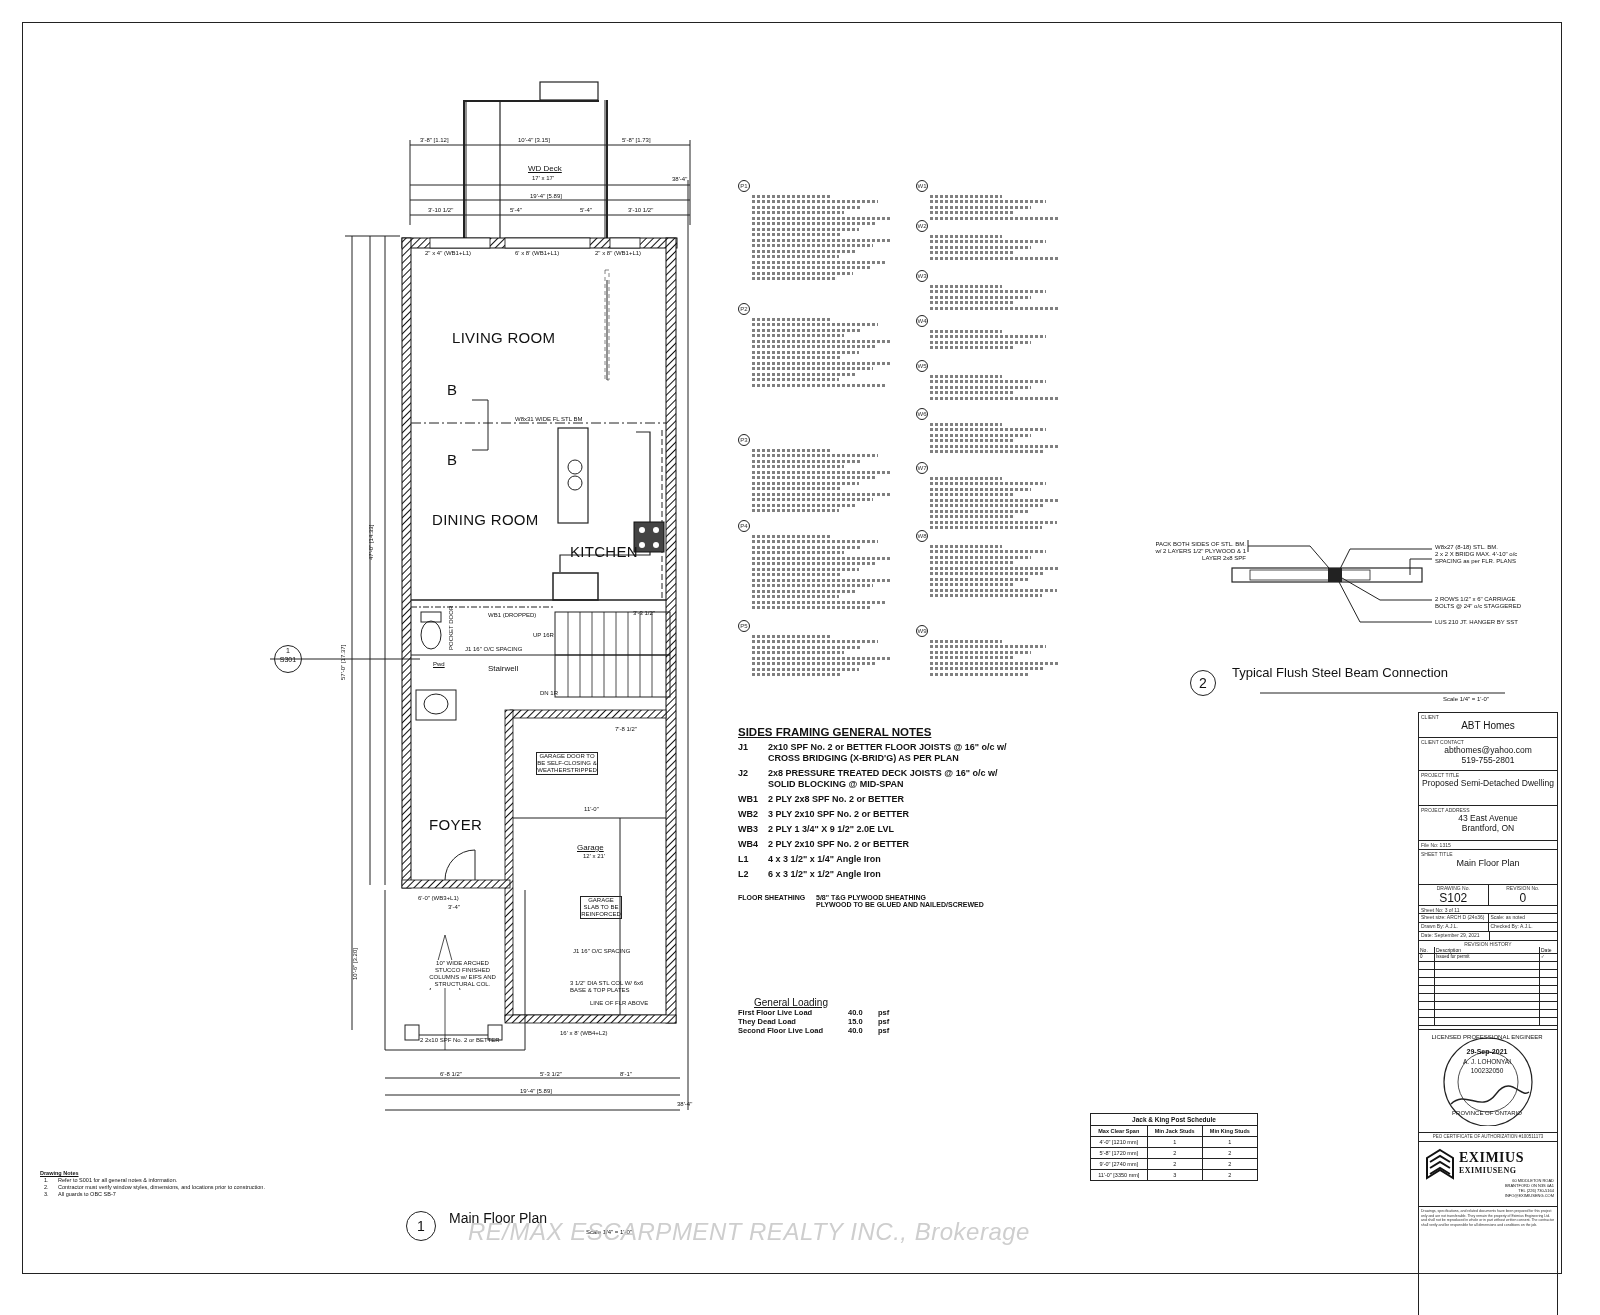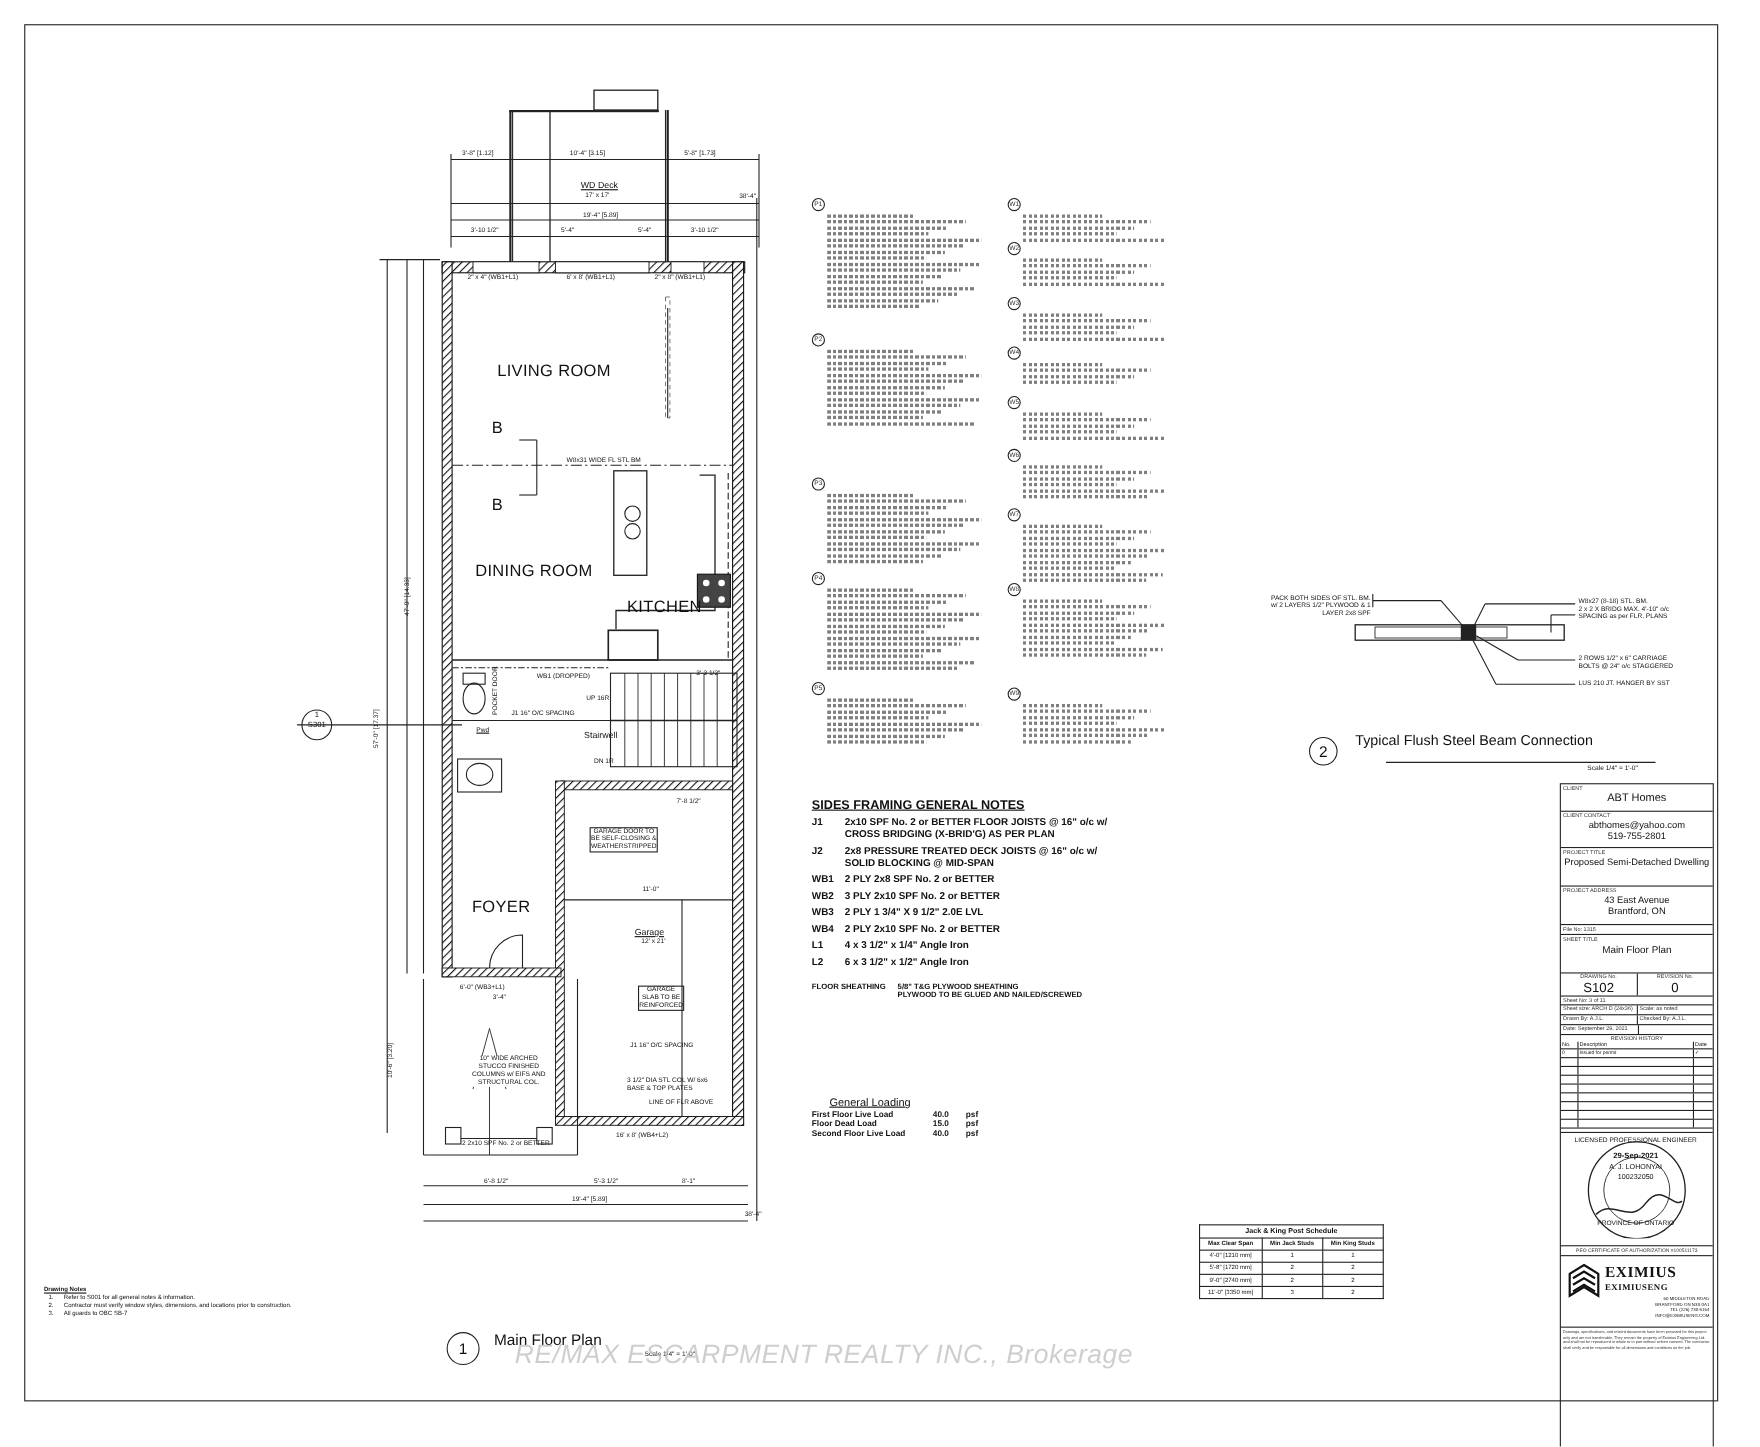--- a/index.html
+++ b/index.html
@@ -147,21 +147,21 @@
 <div class="room-label" style="left:432px;top:511px;">DINING ROOM</div>
 <div class="room-label" style="left:556px;top:543px;margin-left:14px;">KITCHEN</div>
 <div class="room-label" style="left:429px;top:816px;">FOYER</div>
 <div class="abs" style="left:447px;top:381px;font-size:15px;">B</div>
 <div class="abs" style="left:447px;top:451px;font-size:15px;">B</div>
 
 <div class="abs small" style="left:577px;top:843px;text-decoration:underline;">Garage</div>
 <div class="abs tiny" style="left:583px;top:853px;">12' x 21'</div>
 <div class="abs small" style="left:528px;top:164px;text-decoration:underline;">WD Deck</div>
 <div class="abs tiny" style="left:532px;top:175px;">17' x 17'</div>
-<div class="abs small" style="left:531px;top:664px;">Stairwell</div>
+<div class="abs small" style="left:488px;top:664px;">Stairwell</div>
 <div class="abs tiny" style="left:433px;top:661px;text-decoration:underline;">Pwd</div>
 
 <div class="abs tiny" style="left:420px;top:137px;">3'-8" [1.12]</div>
 <div class="abs tiny" style="left:518px;top:137px;">10'-4" [3.15]</div>
 <div class="abs tiny" style="left:622px;top:137px;">5'-8" [1.73]</div>
 <div class="abs tiny" style="left:530px;top:193px;">19'-4" [5.89]</div>
 <div class="abs tiny" style="left:672px;top:176px;">38'-4"</div>
 <div class="abs tiny" style="left:428px;top:207px;">3'-10 1/2"</div>
 <div class="abs tiny" style="left:510px;top:207px;">5'-4"</div>
 <div class="abs tiny" style="left:580px;top:207px;">5'-4"</div>
@@ -269,21 +269,21 @@
 
 <div class="abs" style="left:738px;top:997px;width:170px;">
   <div style="font-size:10px;font-weight:normal;text-decoration:underline;margin-left:16px;">General Loading</div>
   <div id="gl-rows">
       <div style="display: flex; font-size: 7.5px; line-height: 9px; font-weight: bold;">
         <div style="width:110px">First Floor Live Load</div>
         <div style="width:30px">40.0</div>
         <div>psf</div>
       </div>
       <div style="display: flex; font-size: 7.5px; line-height: 9px; font-weight: bold;">
-        <div style="width:110px">Floor Dead Load</div>
+        <div style="width:110px">They Dead Load</div>
         <div style="width:30px">15.0</div>
         <div>psf</div>
       </div>
       <div style="display: flex; font-size: 7.5px; line-height: 9px; font-weight: bold; align-items: flex-end;">
         <div style="width:110px">Second Floor Live Load</div>
         <div style="width:30px">40.0</div>
         <div>psf</div>
       </div>
     </div>
 </div>

